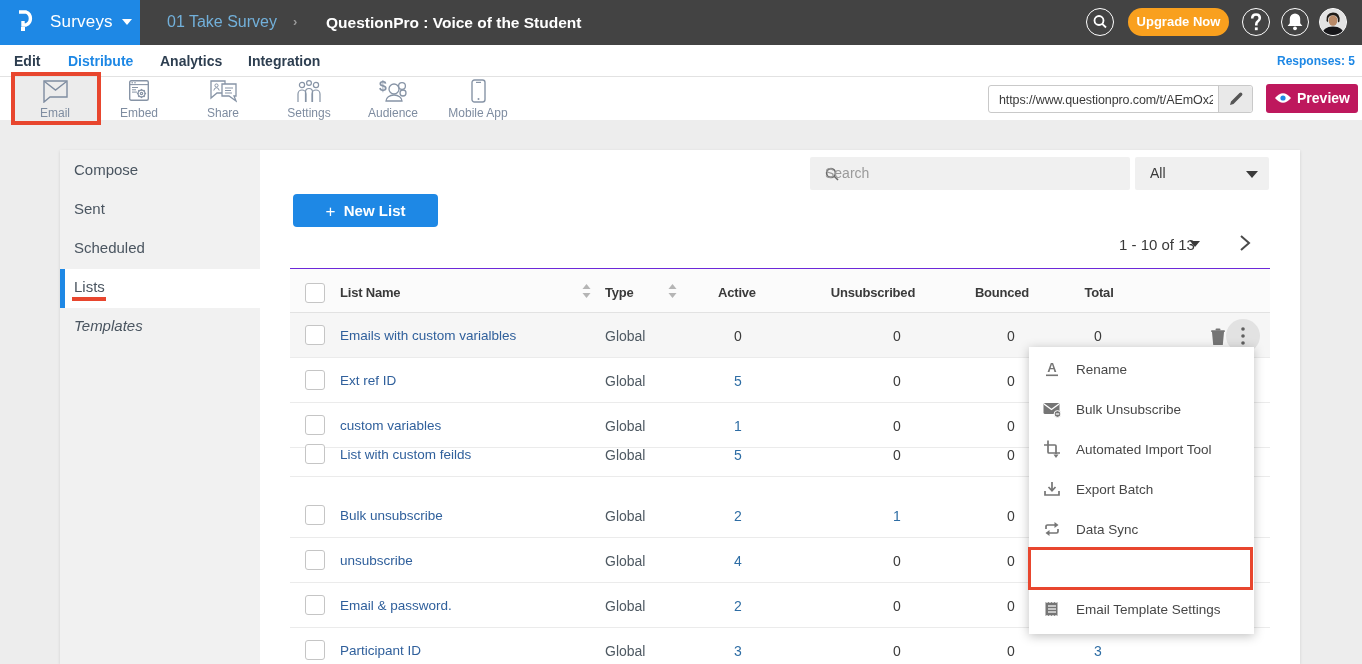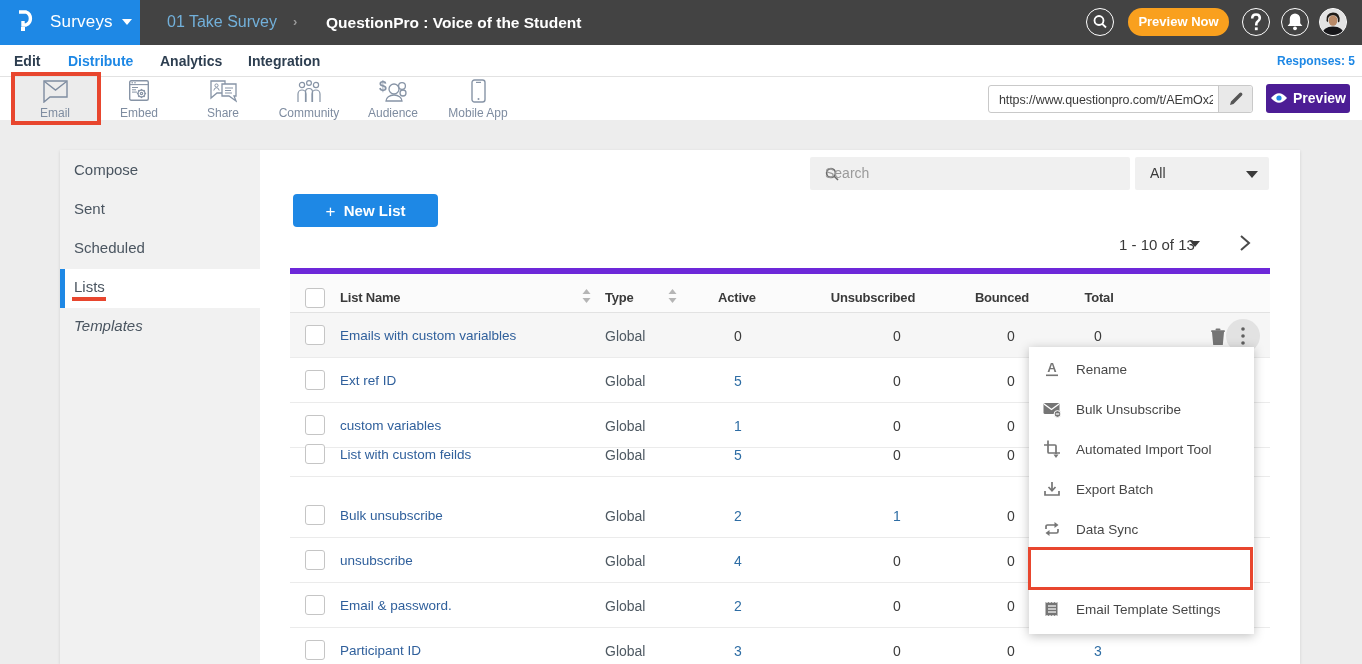--- a/index.html
+++ b/index.html
@@ -20,42 +20,42 @@
 .tab { position:absolute; top:53px; font-size:14px; font-weight:600; color:#2d3e50; }
 #tab-dist { color:#1e88e5; border-bottom:2px solid #1e88e5; padding-bottom:16px; }
 #responses { position:absolute; left:1277px; top:54px; font-size:12px; color:#1e88e5; font-weight:600; white-space:nowrap; }
 
 #toolbar { position:absolute; left:0; top:77px; width:1362px; height:44px; background:#fff; border-bottom:1px solid #d9d9d9; }
 #emailbg { position:absolute; left:15px; top:77px; width:82px; height:43px; background:#ececec; }
 #emailbox { position:absolute; left:11px; top:72px; width:90px; height:53px; border:4px solid #e8462e; z-index:30; }
 #urlwrap { position:absolute; left:988px; top:85px; width:265px; height:28px; border:1px solid #c9c9c9; border-radius:3px; background:#fff; }
 #urltext { position:absolute; left:10px; top:7px; font-size:12.5px; color:#3a3a3a; white-space:nowrap; overflow:hidden; width:214px; letter-spacing:-0.1px; }
 #urlpencil { position:absolute; right:0; top:0; width:34px; height:26px; background:#e9e9e9; border-left:1px solid #c9c9c9; border-radius:0 3px 3px 0; }
-#preview { position:absolute; left:1266px; top:84px; width:84px; height:29px; background:#4c1d95; border-radius:3px; color:#fff; font-size:14px; font-weight:700; line-height:29px; text-align:center; }
+#preview { position:absolute; left:1266px; top:84px; width:92px; height:29px; background:#be185d; border-radius:3px; color:#fff; font-size:14px; font-weight:700; line-height:29px; text-align:center; }
 
 #content { position:absolute; left:0; top:120px; width:1362px; height:544px; background:#ededed; }
 #card { position:absolute; left:60px; top:150px; width:1240px; height:514px; background:#fff; box-shadow:0 1px 3px rgba(0,0,0,.12); }
 #side { position:absolute; left:60px; top:150px; width:200px; height:514px; background:#f1f1f1; }
 .sideitem { position:absolute; left:74px; font-size:15px; color:#4a5560; }
 #side-active { position:absolute; left:60px; top:269px; width:200px; height:39px; background:#fff; border-left:5px solid #1e88e5; }
 #lists-underline { position:absolute; left:72px; top:297px; width:34px; height:4px; background:#e8462e; }
 
 #searchbox { position:absolute; left:810px; top:157px; width:320px; height:33px; background:#f0f0f0; border-radius:2px; }
 #searchph { position:absolute; left:825px; top:165px; font-size:14px; color:#9a9a9a; }
 #allbox { position:absolute; left:1135px; top:157px; width:134px; height:33px; background:#f0f0f0; border-radius:2px; }
 #alltext { position:absolute; left:1150px; top:165px; font-size:14px; color:#3a3a3a; }
 #allcaret { position:absolute; left:1246px; top:171px; width:0; height:0; border-left:6px solid transparent; border-right:6px solid transparent; border-top:7px solid #3a3a3a; }
 
 #newlist { position:absolute; left:293px; top:194px; width:145px; height:33px; background:#1e88e5; border-radius:4px; color:#fff; text-align:center; line-height:33px; font-size:15px; font-weight:600; }
 
 #pag { position:absolute; left:1119px; top:236px; font-size:15px; color:#3a3a3a; }
 #pagcaret { position:absolute; left:1190px; top:241px; width:0; height:0; border-left:5px solid transparent; border-right:5px solid transparent; border-top:6px solid #3a3a3a; }
 
 #table { position:absolute; left:290px; top:268px; width:980px; }
-#thead { position:absolute; left:0; top:0; width:980px; height:45px; background:#fbfbfb; border-top:6px solid #6d28d9; border-bottom:1px solid #e2e2e2; }
+#thead { position:absolute; left:0; top:0; width:980px; height:45px; background:#fbfbfb; border-top:1px solid #6d28d9; border-bottom:1px solid #e2e2e2; }
 .hc { position:absolute; top:16px; font-size:13px; font-weight:700; color:#3a3a3a; letter-spacing:-0.2px; }
 .row { position:absolute; left:0; width:980px; height:45px; border-bottom:1px solid #ebebeb; }
 .cb { position:absolute; left:15px; top:12px; width:20px; height:20px; border:1px solid #c5c5c5; border-radius:3px; background:#fff; }
 .lname { position:absolute; left:50px; top:15px; font-size:13.5px; color:#30609c; }
 .gtype { position:absolute; left:315px; top:15px; font-size:14px; color:#4f5a63; }
 .num { position:absolute; top:15px; font-size:14px; text-align:center; width:40px; }
 .nblue { color:#2e6da4; } .ndark { color:#3a3a3a; }
 
 #menu { position:absolute; left:1029px; top:347px; width:225px; height:287px; background:#fff; box-shadow:0 2px 10px rgba(0,0,0,.25); z-index:20; }
 .mitem { position:absolute; left:0; width:225px; height:40px; }
@@ -75,21 +75,21 @@
 <div id="logocaret"></div>
 <div id="crumb1">01 Take Survey</div>
 <div id="crumbsep">›</div>
 <div id="crumb2">QuestionPro : Voice of the Student</div>
 <div class="topcircle" style="left:1086px;">
   <svg width="26" height="26" viewBox="0 0 26 26" style="margin:0px">
       <circle cx="12" cy="11.5" r="4.5" fill="none" stroke="#fff" stroke-width="1.8"></circle>
       <line x1="15.2" y1="14.8" x2="19" y2="18.5" stroke="#fff" stroke-width="1.8"></line>
     </svg>
 </div>
-<div id="upgrade">Preview Now</div>
+<div id="upgrade">Upgrade Now</div>
 <div class="topcircle" style="left:1242px;"><svg width="26" height="26" viewBox="0 0 26 26">
       <path d="M9.2 9.6 q0 -4.1 3.9 -4.1 q3.7 0 3.7 3.4 q0 1.9 -1.9 3.4 q-1.6 1.2 -1.6 2.9 v1.2" fill="none" stroke="#fff" stroke-width="2.6"></path>
       <rect x="11.9" y="18.4" width="2.8" height="2.8" fill="#fff"></rect>
     </svg></div>
 <div class="topcircle" style="left:1281px;">
   <svg width="26" height="26" viewBox="0 0 26 26">
       <path d="M13 4.6 a5.2 5.2 0 0 1 5.2 5.2 v4.4 l2.2 2.8 h-14.8 l2.2 -2.8 v-4.4 a5.2 5.2 0 0 1 5.2 -5.2z" fill="#fff"></path>
       <circle cx="13" cy="19.3" r="1.9" fill="#fff"></circle>
     </svg>
 </div>
@@ -167,21 +167,21 @@
       <g fill="none" stroke="#8794a6" stroke-width="1.2">
         <circle cx="7" cy="6" r="2.6"></circle>
         <path d="M3 23 v-8 a4 4 0 0 1 8 0 v8"></path>
         <circle cx="21" cy="6" r="2.6"></circle>
         <path d="M17 23 v-8 a4 4 0 0 1 8 0 v8"></path>
         <circle cx="14" cy="4" r="2.4"></circle>
         <path d="M10.5 23 v-10 a3.5 3.5 0 0 1 7 0 v10"></path>
       </g>
     </svg>
 </div>
-<div class="abs" style="left:309px;top:106px;transform:translateX(-50%);font-size:12px;color:#7e8ca0;">Community</div>
+<div class="abs" style="left:309px;top:106px;transform:translateX(-50%);font-size:12px;color:#7e8ca0;">Settings</div>
 <div class="abs" style="left:379px;top:79px;">
   <svg width="30" height="24" viewBox="0 0 30 24">
       <g fill="none" stroke="#8794a6" stroke-width="1.3">
         <text x="0" y="12" font-size="14" font-weight="bold" fill="#8794a6" stroke="none" font-family="Liberation Sans">$</text>
         <circle cx="15" cy="10" r="5"></circle>
         <circle cx="23" cy="7" r="3.4"></circle>
         <circle cx="24" cy="14" r="3"></circle>
         <path d="M7 22 a8 6 0 0 1 16 0 z"></path>
       </g>
     </svg>

